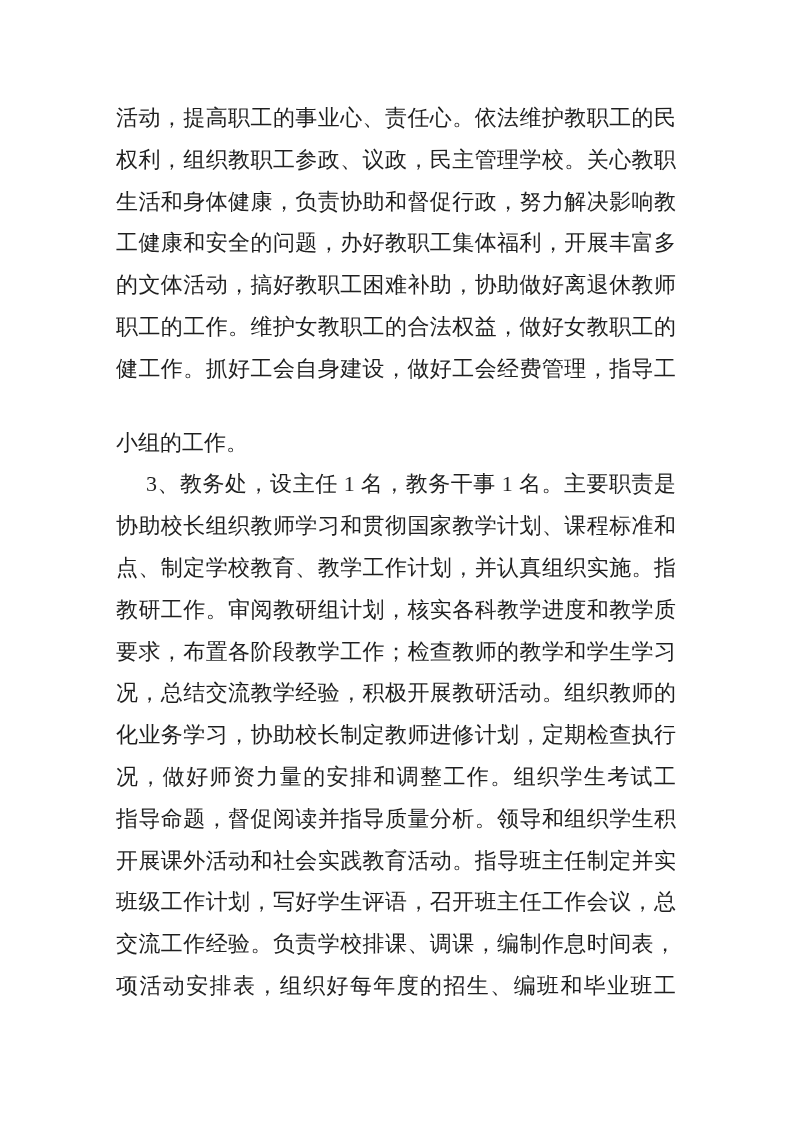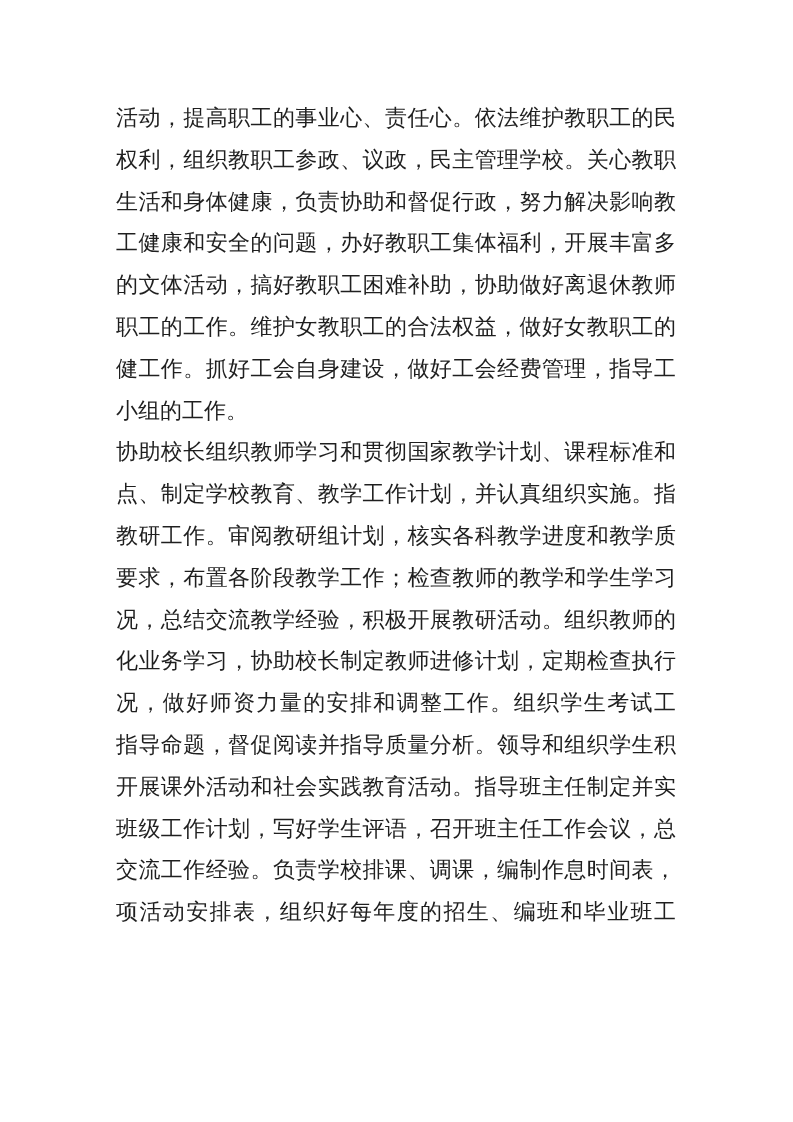--- a/index.html
+++ b/index.html
@@ -28,38 +28,40 @@
     height: 41.8px;
     line-height: 41.8px;
     overflow: hidden;
     text-align: justify;
     text-align-last: justify;
     text-justify: inter-character;
   }
   .line.align-left {
     text-align: right;
     text-align-last: left;
+    margin-top: 32px;
   }
   .line.indent {
     text-indent: 30px;
   }
 </style>
 </head>
 <body>
 
 <div class="page">
   <div class="textblock" id="textblock">
       <div class="line">活动，提高职工的事业心、责任心。依法维护教职工的民主</div>
       <div class="line">权利，组织教职工参政、议政，民主管理学校。关心教职工</div>
       <div class="line">生活和身体健康，负责协助和督促行政，努力解决影响教职</div>
       <div class="line">工健康和安全的问题，办好教职工集体福利，开展丰富多彩</div>
       <div class="line">的文体活动，搞好教职工困难补助，协助做好离退休教师和</div>
       <div class="line">职工的工作。维护女教职工的合法权益，做好女教职工的保</div>
       <div class="line">健工作。抓好工会自身建设，做好工会经费管理，指导工会</div>
       <div class="line align-left">小组的工作。</div>
+      <div class="line indent">3、教务处，设主任 1 名，教务干事 1 名。主要职责是</div>
       <div class="line">协助校长组织教师学习和贯彻国家教学计划、课程标准和上</div>
       <div class="line">点、制定学校教育、教学工作计划，并认真组织实施。指导</div>
       <div class="line">教研工作。审阅教研组计划，核实各科教学进度和教学质量</div>
       <div class="line">要求，布置各阶段教学工作；检查教师的教学和学生学习情</div>
       <div class="line">况，总结交流教学经验，积极开展教研活动。组织教师的文</div>
       <div class="line">化业务学习，协助校长制定教师进修计划，定期检查执行情</div>
       <div class="line">况，做好师资力量的安排和调整工作。组织学生考试工作，</div>
       <div class="line">指导命题，督促阅读并指导质量分析。领导和组织学生积极</div>
       <div class="line">开展课外活动和社会实践教育活动。指导班主任制定并实施</div>
       <div class="line">班级工作计划，写好学生评语，召开班主任工作会议，总结</div>

